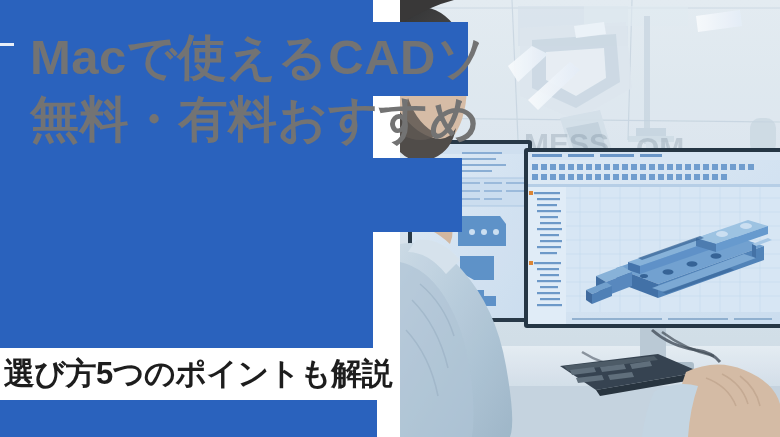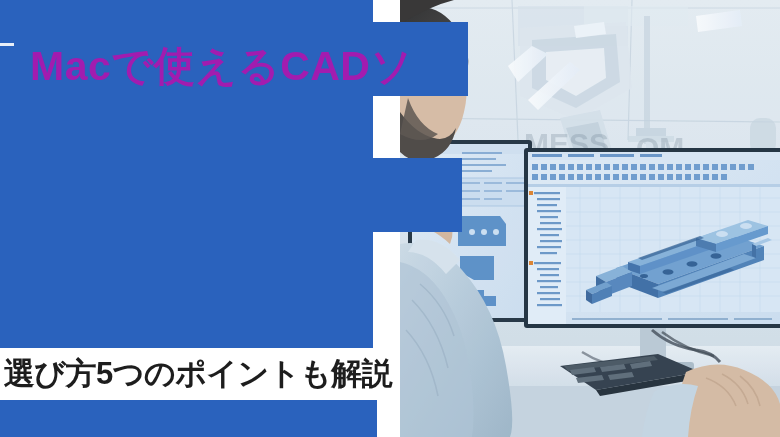--- a/index.html
+++ b/index.html
@@ -98,27 +98,26 @@
   }
 
   
   .title-block {
     position: absolute;
     left: 30px;
     top: 26px;
     width: 460px;
   }
   .title-line {
-    color: #a21caf;
-    font-size: 41px;
+    color: #737373;
+    font-size: 49px;
     font-weight: 700;
     line-height: 62px;
     letter-spacing: 0.5px;
     white-space: nowrap;
-    margin-top: 9px;
   }
 </style>
 </head>
 <body>
 
 <div id="thumbnail" style="--blue:#2a62bd">
 
   <div class="photo">
     <svg viewBox="0 0 380 437" preserveAspectRatio="xMidYMid slice">
       <defs>
@@ -460,18 +459,19 @@
 
   <div class="blue-base"></div>
   <div class="blue-bar-1"></div>
   <div class="blue-bar-3"></div>
   <div class="blue-bottom"></div>
 
   <div class="corner-tick"></div>
 
   <div class="title-block">
     <div class="title-line">Macで使えるCADソ</div>
+    <div class="title-line">無料・有料おすすめ</div>
   </div>
 
   <div class="subtitle-band"></div>
   <div class="subtitle-text">選び方5つのポイントも解説</div>
 
 </div>
 
 </body></html>

